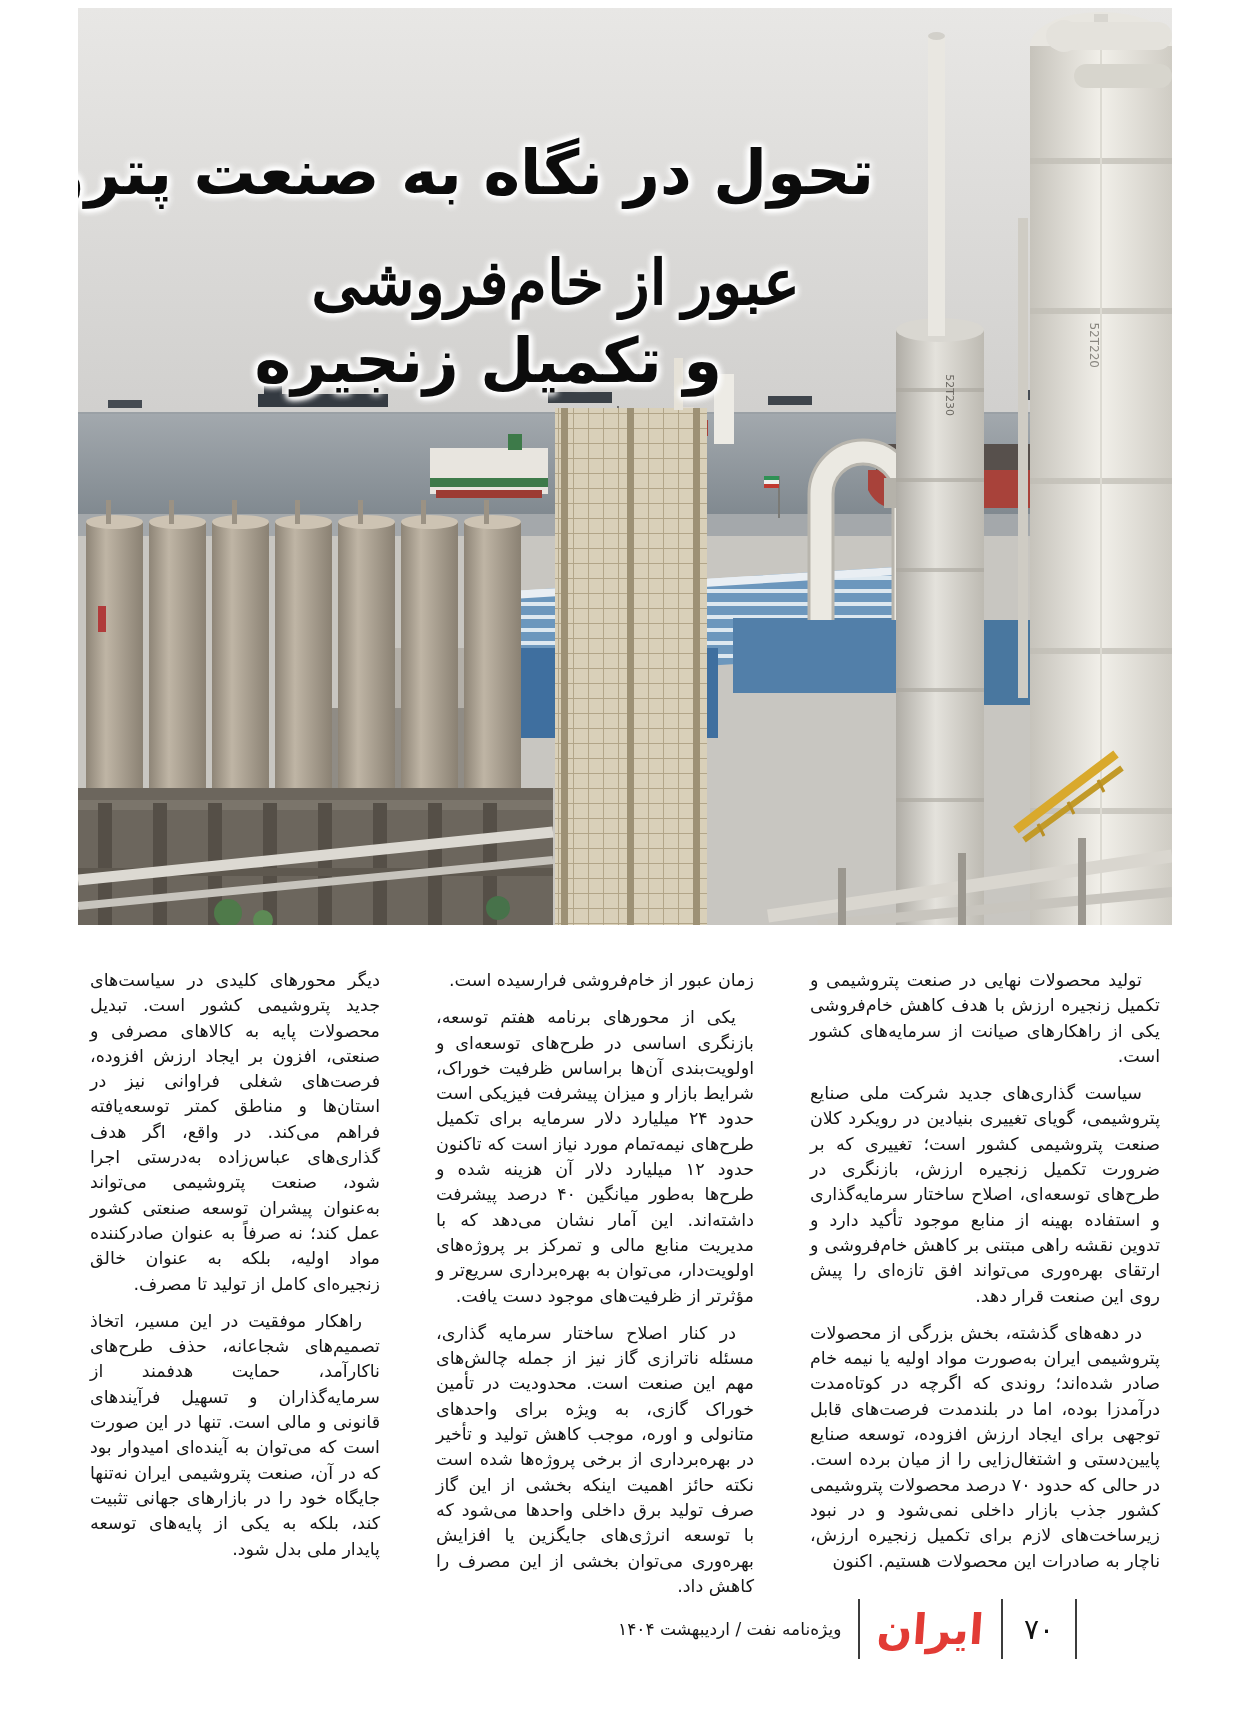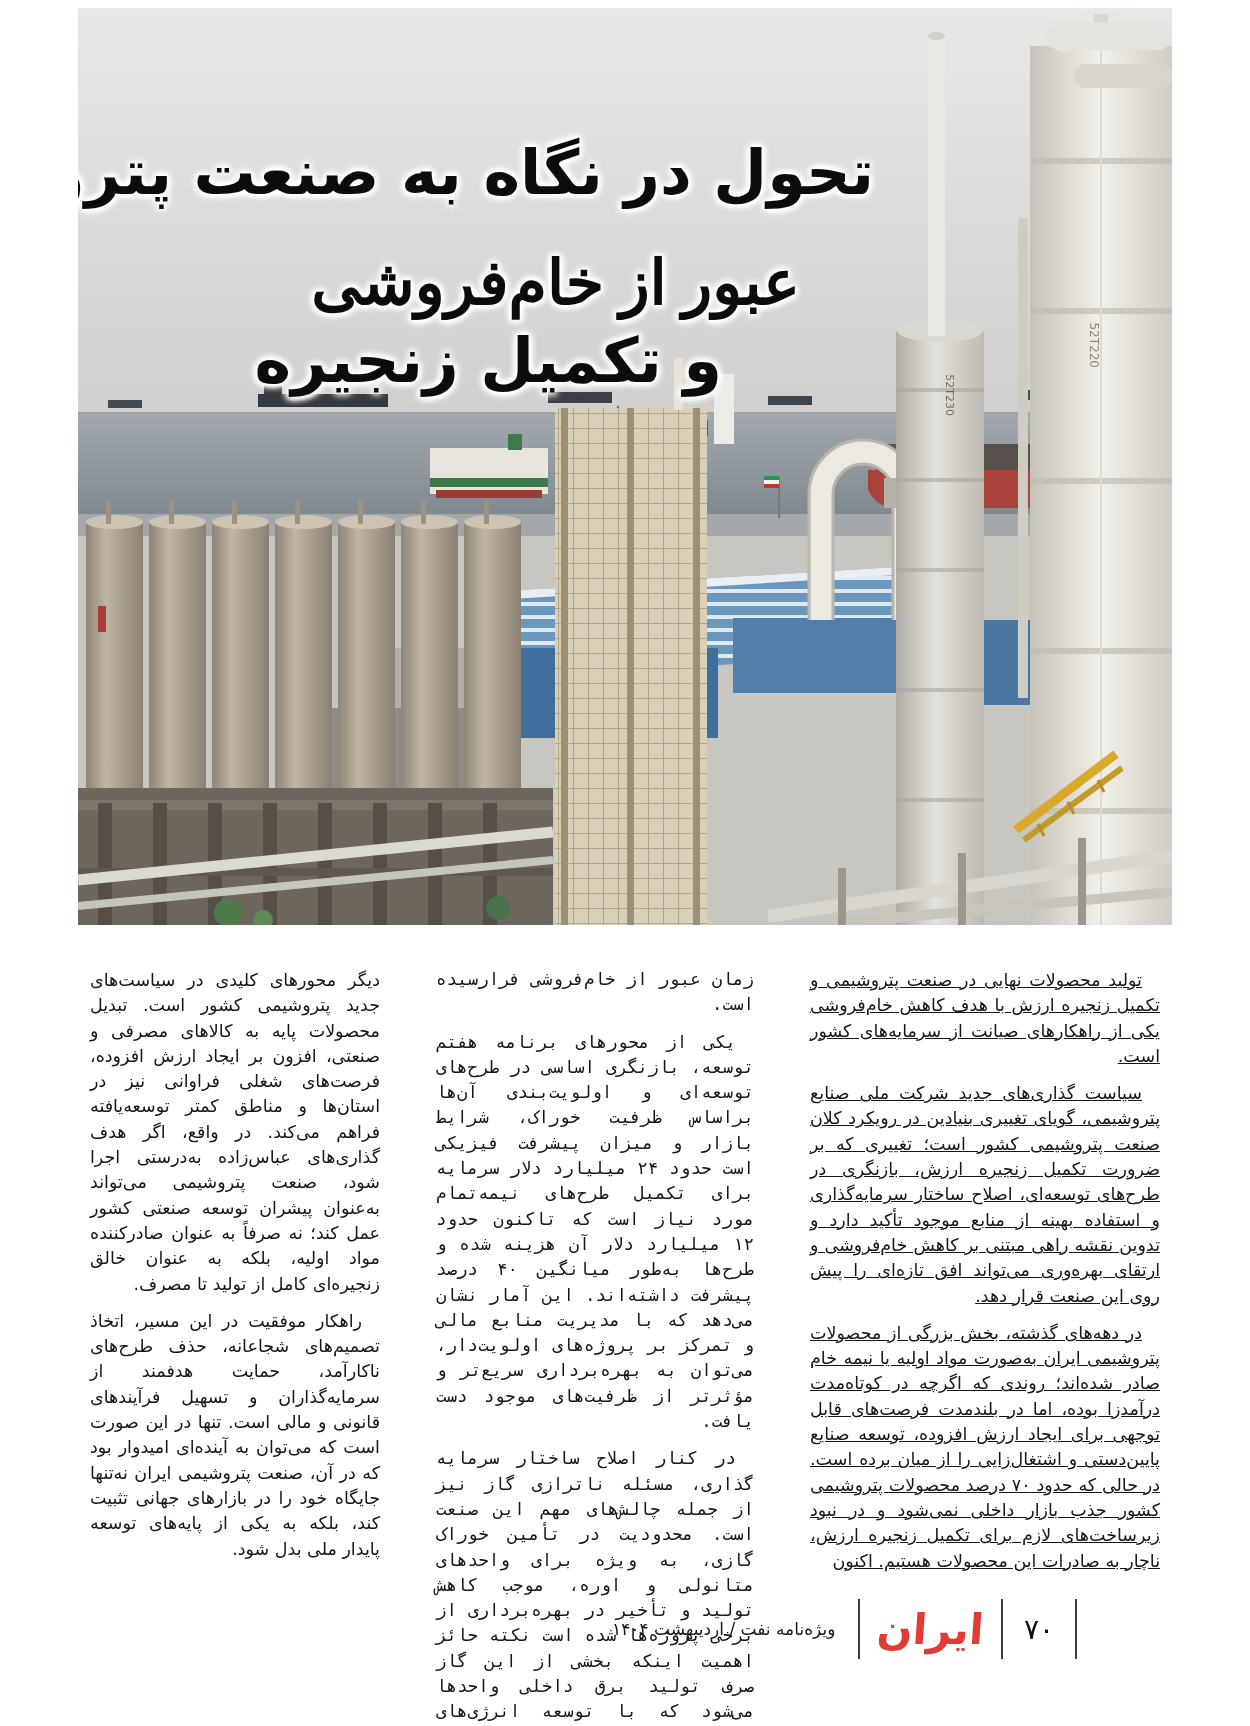--- a/index.html
+++ b/index.html
@@ -19,35 +19,35 @@
   .hl1{top:128px;right:298px;}
   .hl2{top:238px;right:372px;font-family:Liberation Serif, serif;}
   .hl3{top:316px;right:450px;}
 
   
   .article{
     position:absolute;left:78px;top:956px;width:1094px;height:588px;
     display:flex;gap:32px;direction:rtl;color:#161616;
   }
   .col{text-align:justify;text-align-last:right;font-size:17.5px;line-height:25.3px;}
-  .col-right{width:374px;text-decoration:underline;}
-  .col-mid{width:342px;font-family:Liberation Mono, monospace;}
+  .col-right{width:374px;}
+  .col-mid{width:342px;}
   .col-left{width:314px;}
   .col p{margin:12px;}
   .col p.indent{text-indent:18px;}
 
   
   .footer{
     position:absolute;top:1596px;right:173px;height:66px;
     display:flex;align-items:center;gap:11px;direction:rtl;
   }
   .vbar{width:2px;height:60px;background:#3c3c3c;}
   .pagenum{font-size:28px;color:#111;padding:0 10px;}
   .brand{color:#e23b35;font-size:42px;font-weight:bold;padding:0 6px;transform:skewX(-4deg);}
-  .issue{font-size:17px;color:#161616;margin-right:12px;white-space:nowrap;}
+  .issue{font-size:17px;color:#161616;margin-right:6px;white-space:nowrap;}
 </style>
 </head>
 <body>
 
 <div class="page">
 
   <div class="photo">
     <svg width="1094" height="917" viewBox="0 0 1094 917">
       <defs>
         <linearGradient id="sky" x1="0" y1="0" x2="0" y2="1">

